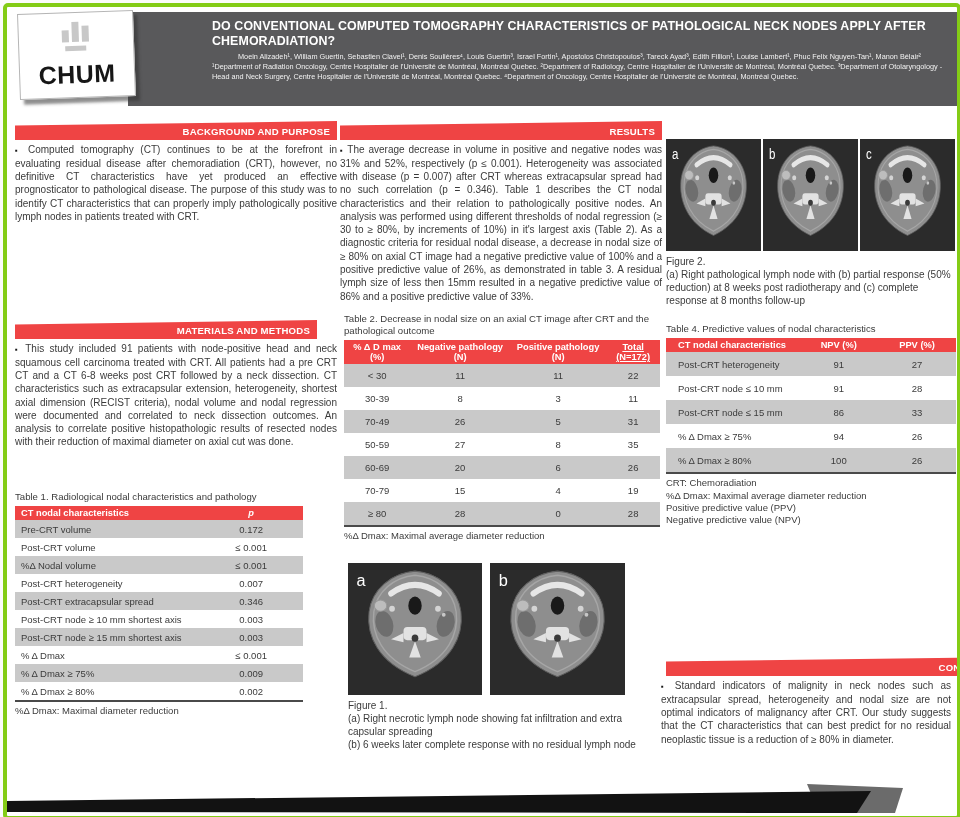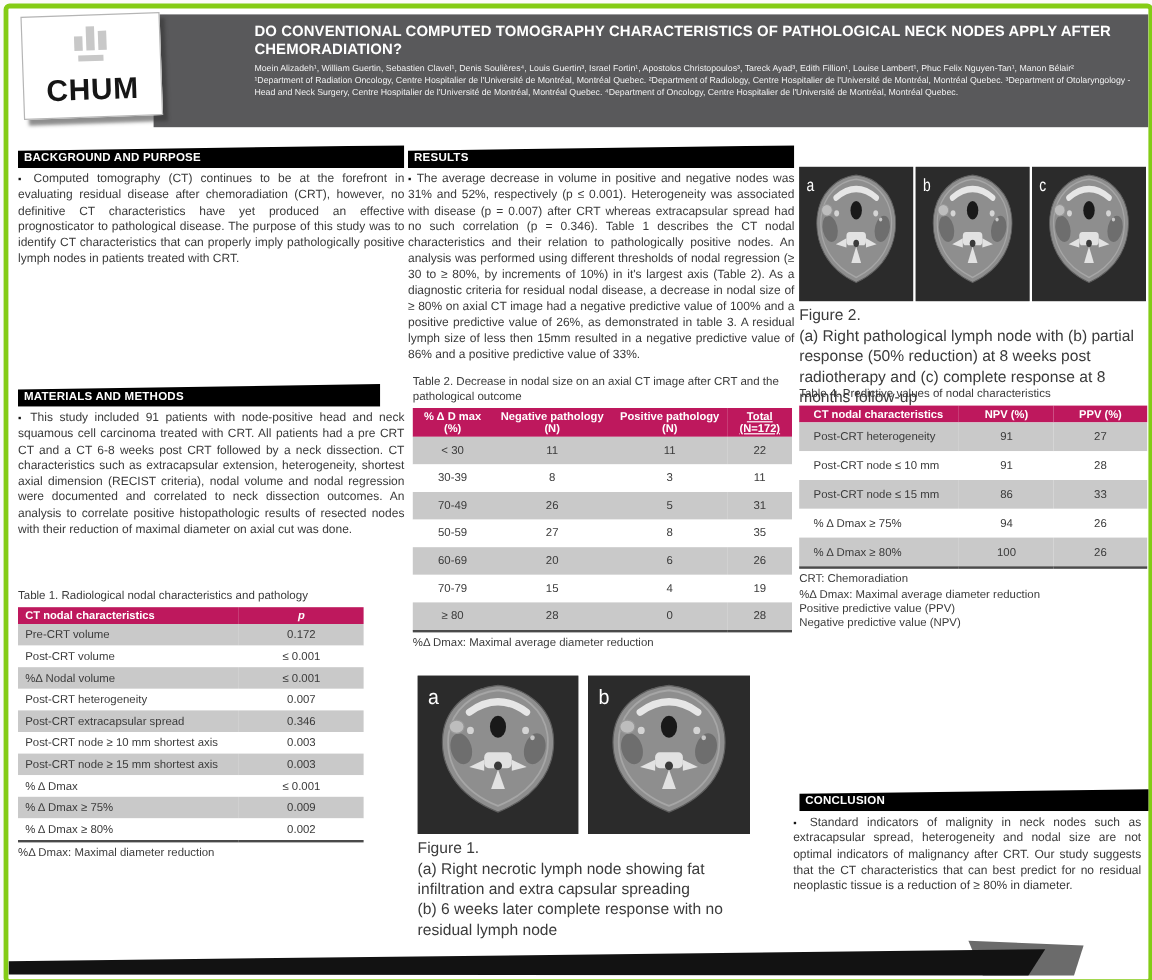--- a/index.html
+++ b/index.html
@@ -5,43 +5,43 @@
   html,body{margin:0;padding:0;background:#fbfbfb;width:960px;height:817px;overflow:hidden;
     font-family:"Liberation Sans",sans-serif;}
   .poster{position:absolute;left:3px;top:3px;width:950px;height:809px;background:#ffffff;
     border:4px solid #84cc16;border-radius:5px;overflow:hidden;}
   .abs{position:absolute;}
 
   
   .header-bar{position:absolute;left:121px;top:5px;right:0;height:94px;background:#59595b;
     color:#fff;padding:7px 10px 0 84px;box-sizing:border-box;}
   .poster-title{margin:0;font-size:12.4px;font-weight:bold;line-height:1.18;letter-spacing:.1px;}
-  .authors{margin:4px 0 0 0;font-size:7.3px;color:#f2f2f2;line-height:1.25;}
+  .authors{margin:4px 0 0 0;font-size:7.3px;color:#f2f2f2;line-height:1.25;text-align:center;}
   .affiliations{margin:1px 0 0 0;font-size:7.3px;color:#f2f2f2;line-height:1.3;}
 
   .logo-box{position:absolute;left:10px;top:7px;width:114px;height:84px;background:#fff;
     border:1px solid #b5b5b5;transform:rotate(-2deg);transform-origin:top left;
     box-shadow:4px 5px 3px rgba(50,50,50,.55);display:flex;flex-direction:column;
     align-items:center;justify-content:center;z-index:5;}
   .logo-text{font-size:25px;font-weight:900;color:#161616;letter-spacing:.5px;margin-top:2px;}
 
   
-  .section-header{background:#000000;color:#fff;font-size:9.6px;font-weight:bold;
-    height:19px;display:flex;align-items:flex-end;justify-content:flex-start;
-    padding:0 7px 3px 5px;box-sizing:border-box;letter-spacing:.2px;
+  .section-header{background:#ef4444;color:#fff;font-size:9.6px;font-weight:bold;
+    height:19px;display:flex;align-items:flex-end;justify-content:flex-end;
+    padding:0 7px 3px 17px;box-sizing:border-box;letter-spacing:.2px;
     clip-path:polygon(0 24%,100% 0,100% 100%,0 100%);}
 
   
   .body-text{font-size:10px;color:#3a3a3a;line-height:1.33;text-align:justify;margin:0;}
   .body-text::before{content:"▪ ";font-size:8px;color:#161616;}
 
   
   .tbl-title{font-size:9.6px;color:#3b3b3b;margin:0 0 3px 0;line-height:1.25;}
   table{width:100%;border-collapse:collapse;color:#3b3b3b;border-bottom:2px solid #4a4a4a;}
-  thead th{background:#be185d;color:#fff;font-size:9.3px;font-weight:bold;padding:2px 6px;line-height:1.1;}
+  thead th{background:#ef4444;color:#fff;font-size:9.3px;font-weight:bold;padding:2px 6px;line-height:1.1;}
   tbody td{font-size:9.5px;padding:4px 6px;}
   tbody tr:nth-child(odd){background:#c9c9c9;}
   tbody tr:nth-child(even){background:#ffffff;}
   .t1 thead th:first-child{text-align:left;width:64%;}
   .t1 thead th:last-child{font-style:italic;text-align:center;}
   .t1 tbody td:last-child{text-align:center;}
   .t1 tbody td{padding:3.5px 6px;}
   .t2 thead th{text-align:center;}
   .t2 tbody td{text-align:center;padding:6px 16px;}
   .t2 thead th:first-child{width:21%;}
@@ -50,21 +50,21 @@
   .t4 thead th:first-child{text-align:left;width:46%;padding-left:12px;}
   .t4 tbody td{text-align:center;padding:6.5px 6px;}
   .t4 tbody td:first-child{text-align:left;padding-left:12px;}
   .tbl-foot{font-size:9.5px;color:#3b3b3b;margin-top:3px;line-height:1.3;}
 
   
   .fig-row{display:flex;gap:8px;}
   .fig-row.tight{gap:2px;}
   .ct-panel{background:#2b2b2b;overflow:hidden;}
   .ct-panel svg{display:block;width:100%;height:100%;}
-  .fig-caption{font-size:13px;color:#3b3b3b;line-height:1.3;margin-top:4px;}
+  .fig-caption{font-size:10px;color:#3b3b3b;line-height:1.3;margin-top:4px;}
 
   
   .swoosh{position:absolute;left:0;bottom:0;width:100%;height:36px;}
 </style>
 </head>
 <body>
 
 <div class="poster">
 
   <div class="header-bar">

